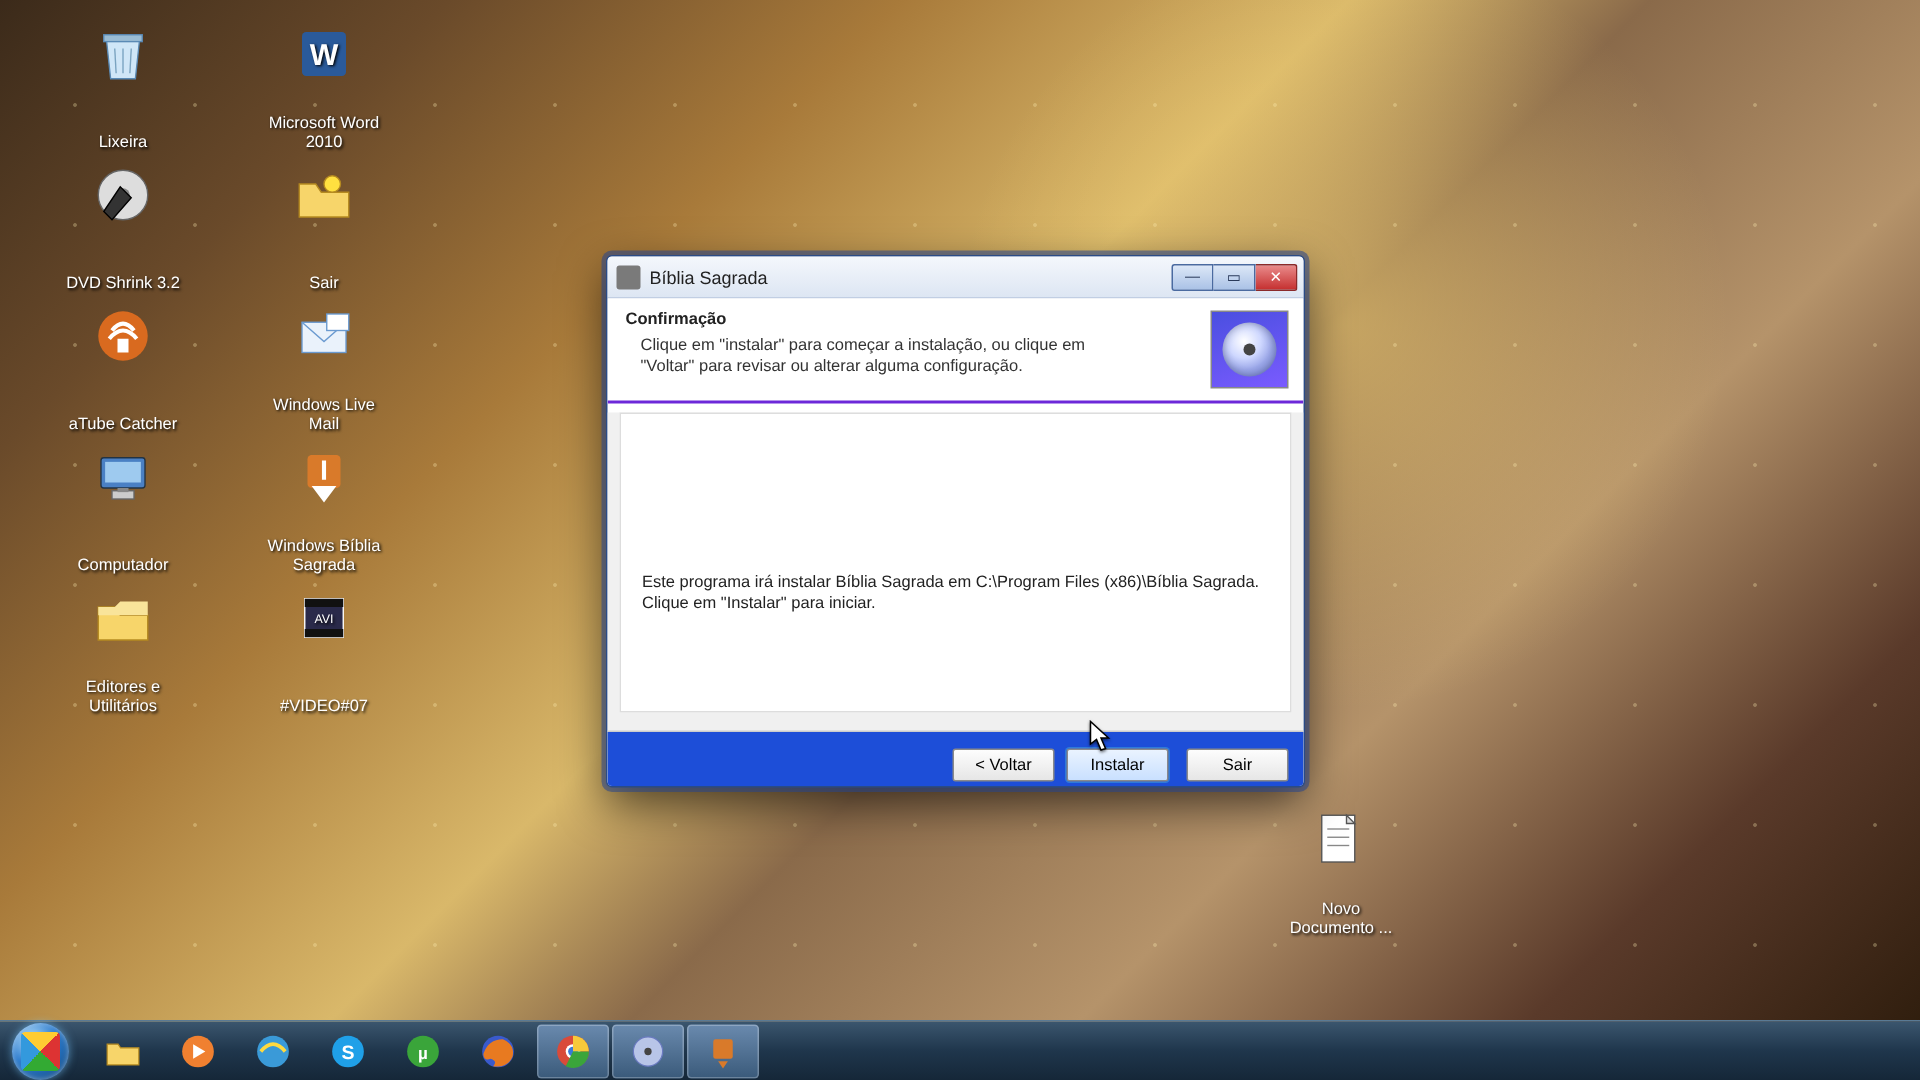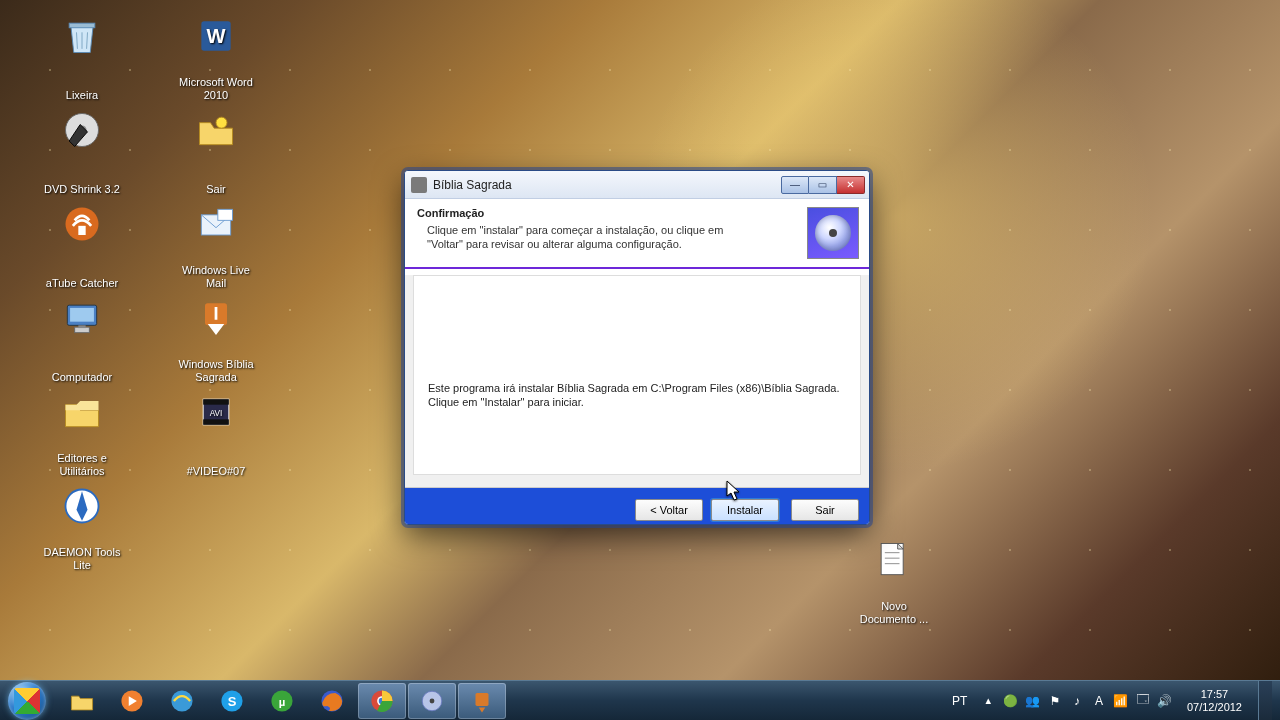--- a/index.html
+++ b/index.html
@@ -138,29 +138,20 @@
           </div>
           <div class="dicon">
             <span class="glyph">
               <svg viewBox="0 0 48 48">
                 <path d="M6 16 L18 16 L22 22 L42 22 L42 40 L6 40 Z" fill="#f7d56a" stroke="#b58a20"></path>
                 <path d="M6 16 L18 16 L22 12 L42 12 L42 22 L6 22 Z" fill="#f9e49a"></path>
               </svg>
             </span>
             <span class="lbl">Editores e Utilitários</span>
           </div>
-          <div class="dicon">
-            <span class="glyph">
-              <svg viewBox="0 0 48 48">
-                <circle cx="24" cy="24" r="18" fill="#fff" stroke="#2a6ac0" stroke-width="2"></circle>
-                <path d="M24 8 L30 28 L24 40 L18 28 Z" fill="#2a6ac0"></path>
-              </svg>
-            </span>
-            <span class="lbl">DAEMON Tools Lite</span>
-          </div>
         </div>
       <div class="col" id="col2">
           <div class="dicon">
             <span class="glyph">
               <svg viewBox="0 0 48 48">
                 <rect x="8" y="8" width="32" height="32" rx="3" fill="#2a5a9a"></rect>
                 <text x="24" y="32" font-size="22" font-weight="bold" fill="#fff" text-anchor="middle" font-family="Georgia">W</text>
               </svg>
             </span>
             <span class="lbl">Microsoft Word 2010</span>
@@ -334,33 +325,14 @@
         </div>
         <div class="tb-item active">
           <div class="ic">
             <svg viewBox="0 0 32 32">
               <rect x="8" y="6" width="16" height="16" rx="2" fill="#d97a2a"></rect>
               <path d="M12 24 L20 24 L16 30 Z" fill="#d97a2a"></path>
             </svg>
           </div>
         </div>
       </div>
-    <div class="tray">
-      <span class="lang">PT</span>
-      <span class="arrow">▴</span>
-      <div class="tray-icons" id="tray-icons">
-          <span class="ti" style="font-size: 12px;">🟢</span>
-          <span class="ti" style="font-size: 12px;">👥</span>
-          <span class="ti" style="font-size: 12px;">⚑</span>
-          <span class="ti" style="font-size: 12px;">♪</span>
-          <span class="ti" style="font-size: 12px;">A</span>
-          <span class="ti" style="font-size: 12px;">📶</span>
-          <span class="ti" style="font-size: 12px;">🗔</span>
-          <span class="ti" style="font-size: 12px;">🔊</span>
-        </div>
-      <div class="clock">
-        <div>17:57</div>
-        <div>07/12/2012</div>
-      </div>
-      <div class="showdesk"></div>
-    </div>
   </div>
 </div>
 
 </body></html>

